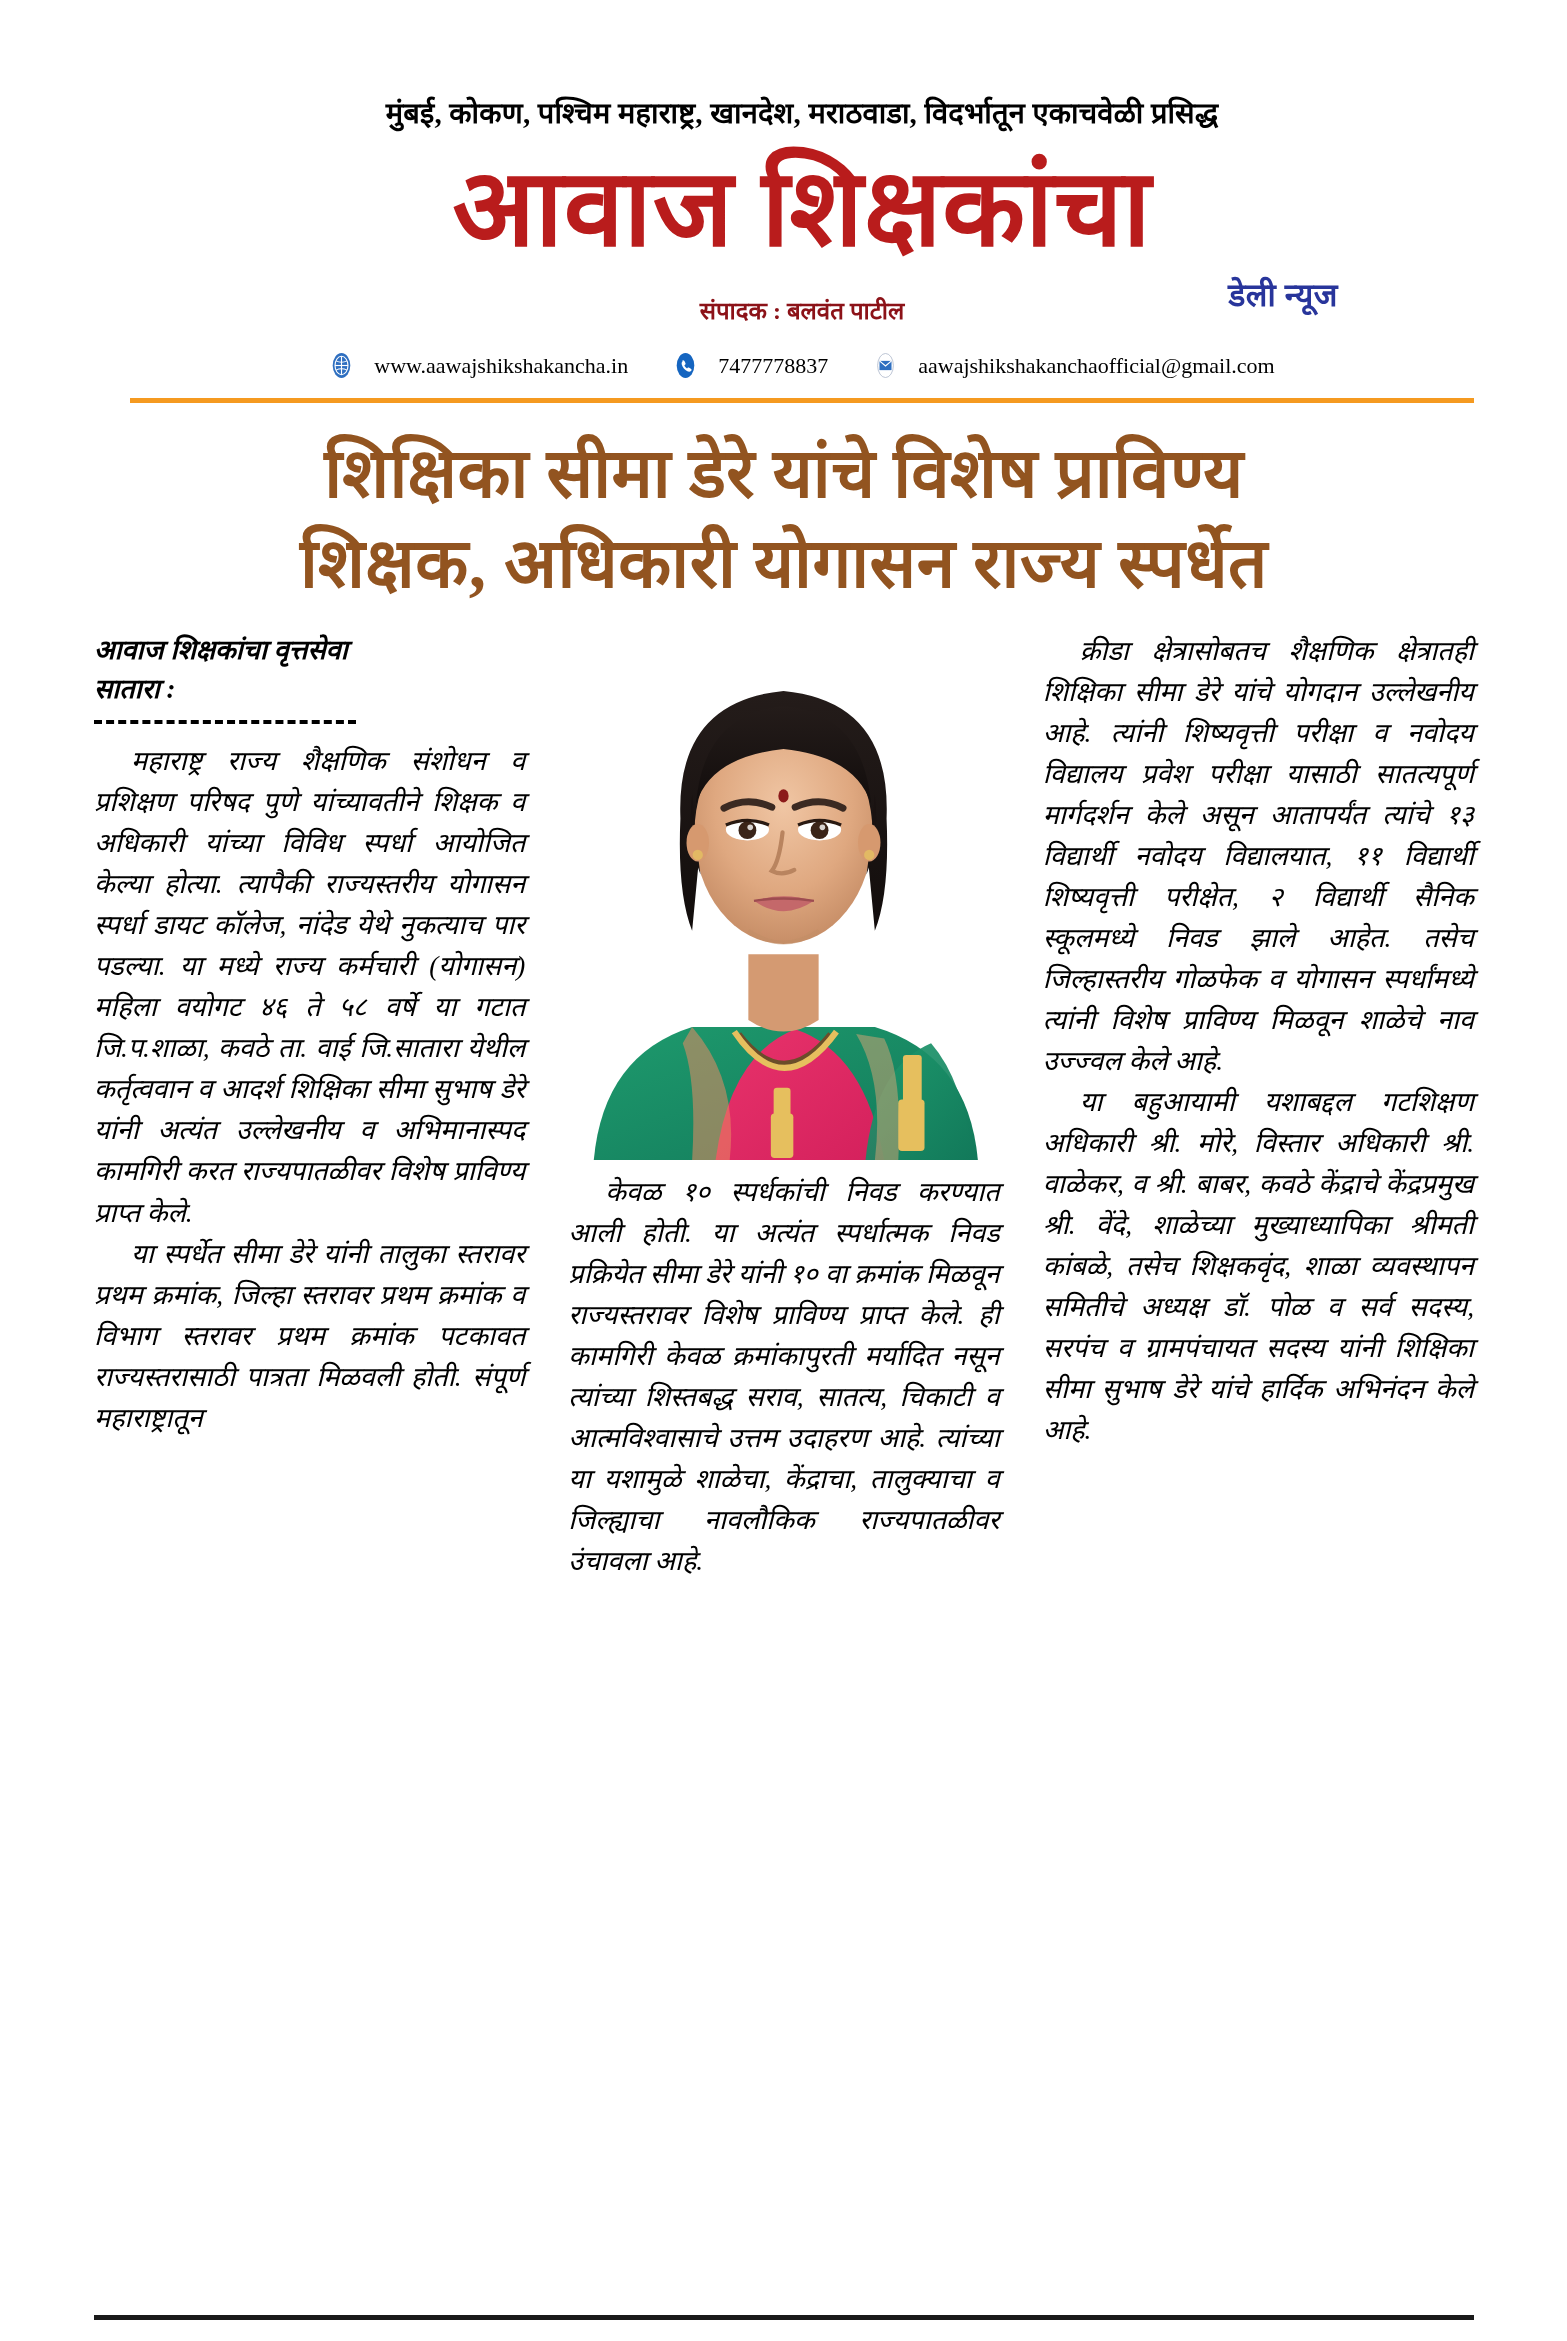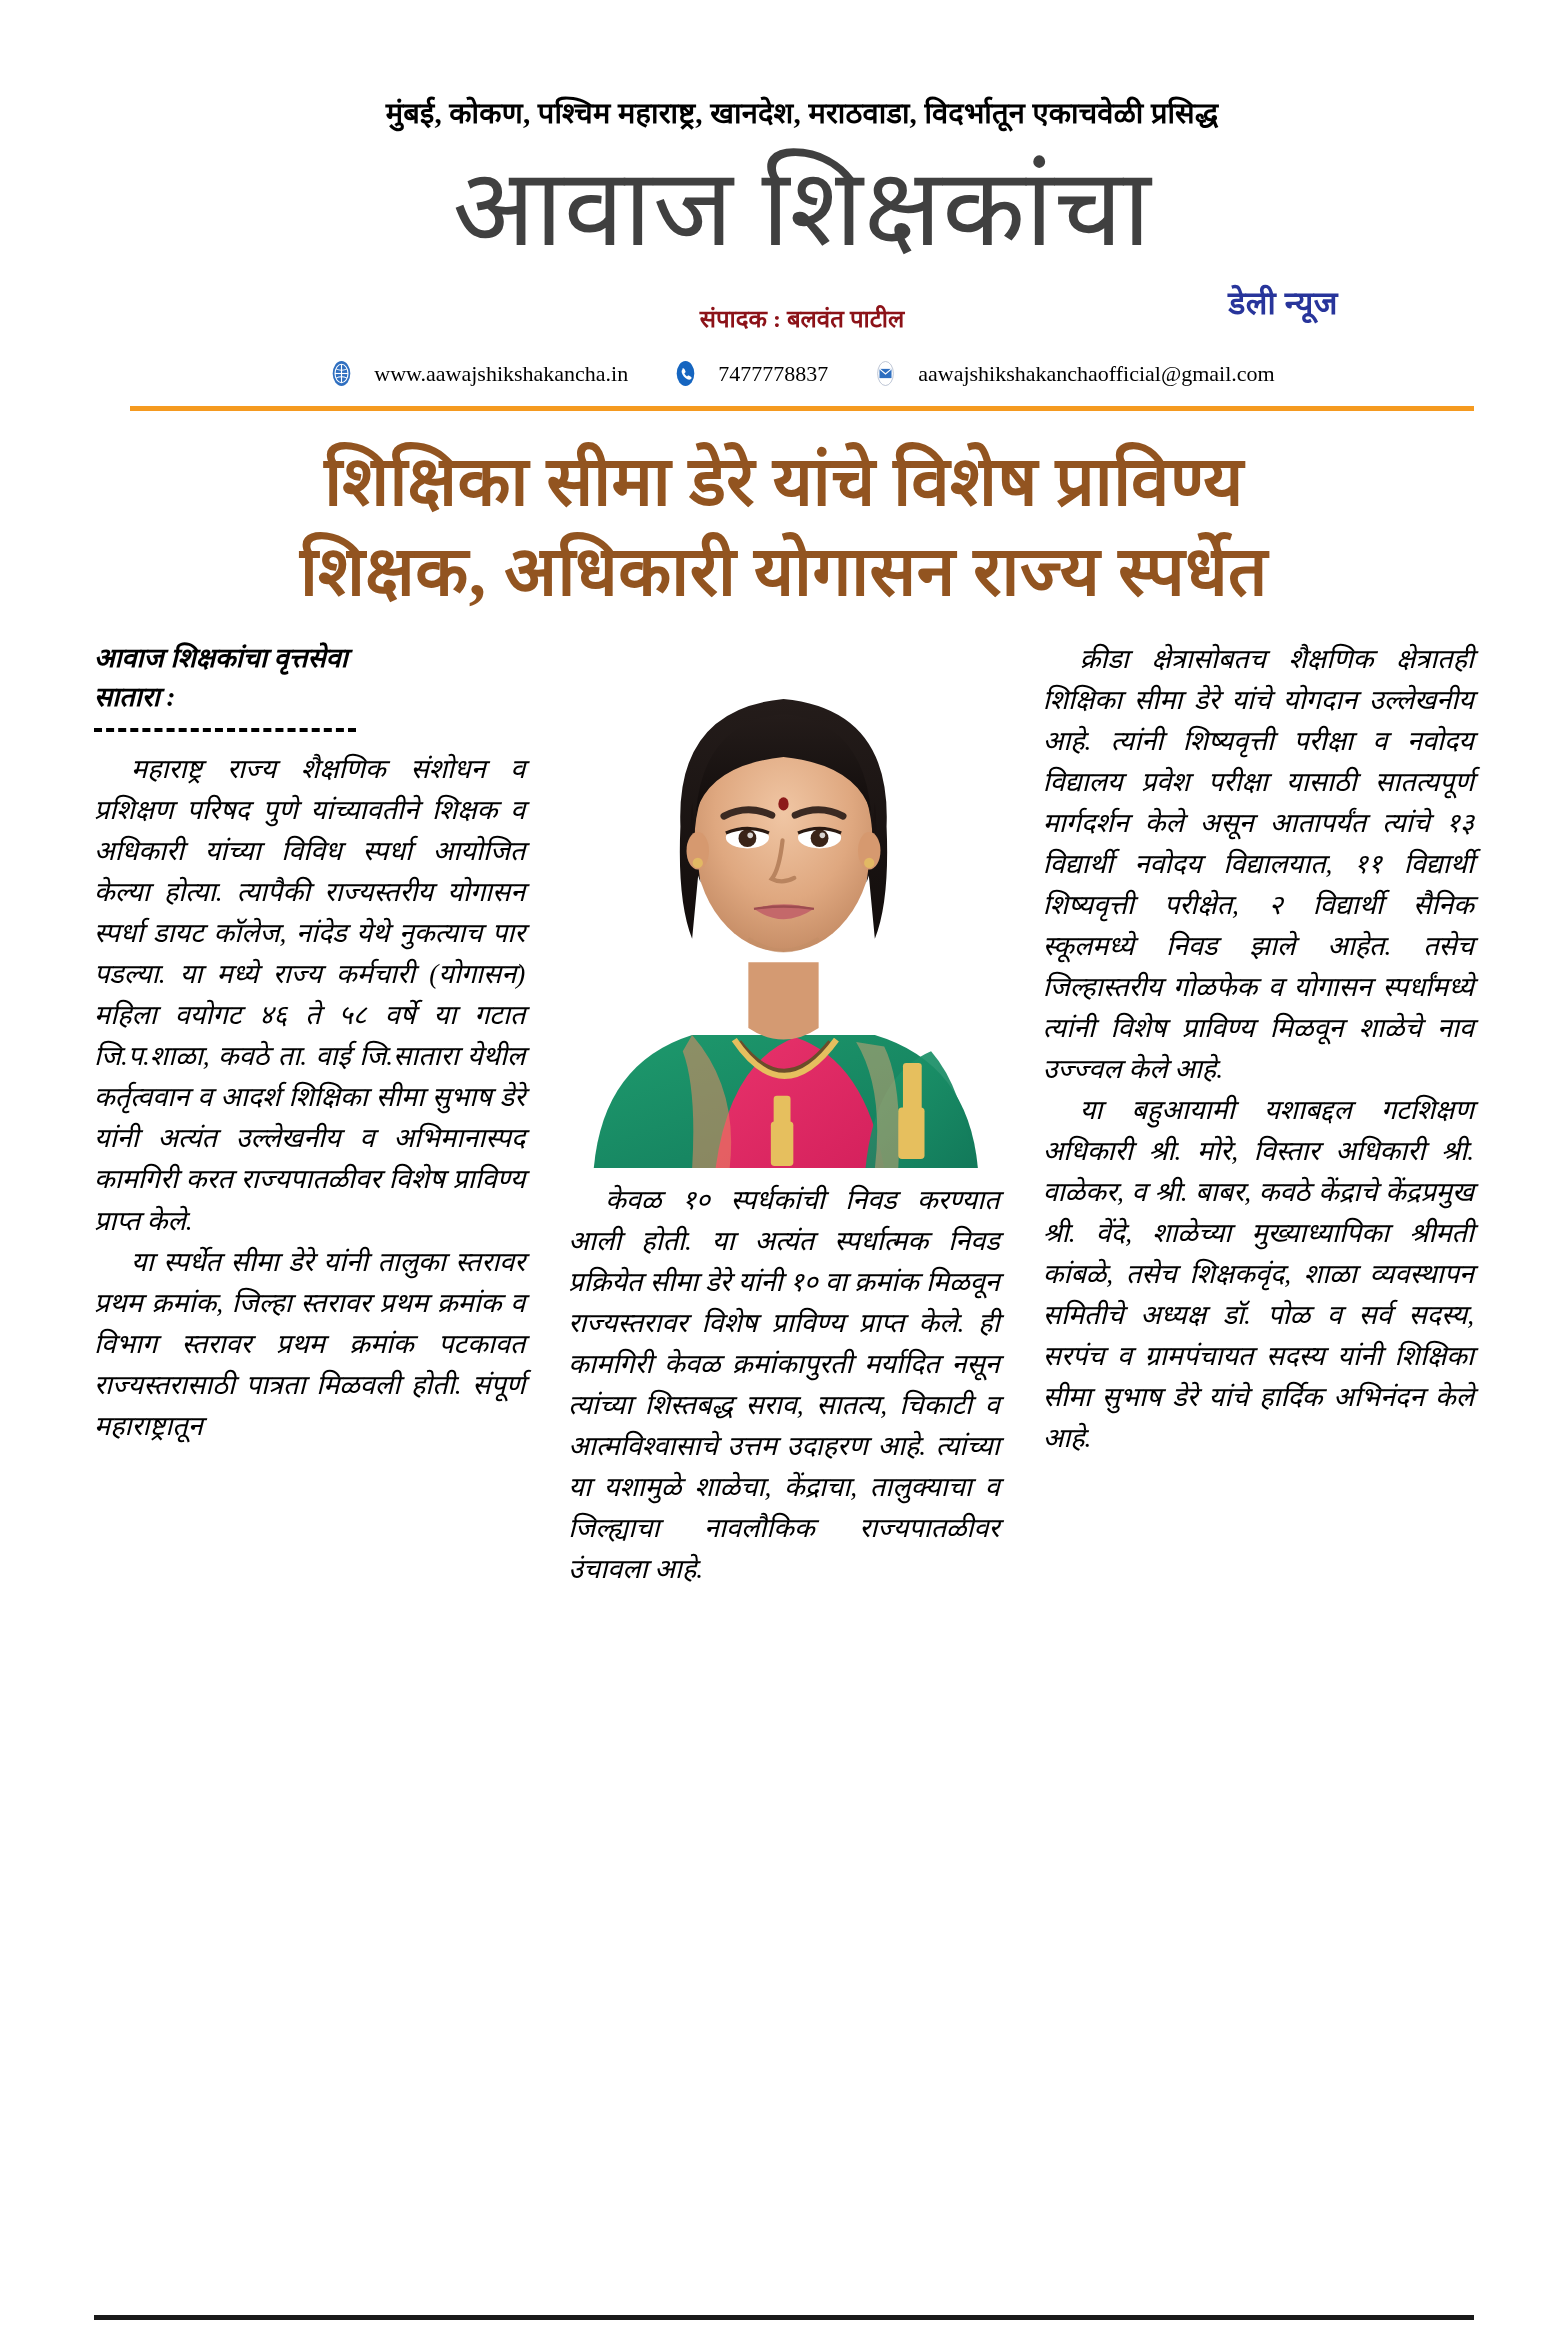--- a/index.html
+++ b/index.html
@@ -28,31 +28,31 @@
     color: #000;
     line-height: 1.1;
   }
   .logo-row {
     margin-top: 24px;
     position: relative;
     text-align: center;
   }
   .logo-title {
     font-family: "Liberation Serif", serif;
-    font-weight: normal;
+    font-weight: bold;
     font-size: 108px;
-    color: #404040;
+    color: #b91c1c;
     line-height: 1.02;
     letter-spacing: 0.9px;
     display: inline-block;
   }
   .sub-row {
     position: relative;
     height: 56px;
-    margin-top: 20px;
+    margin-top: 12px;
     text-decoration: underline;
   }
   .editor-line {
     position: absolute;
     left: 0; right: 0;
     top: 17px;
     text-align: center;
     font-weight: bold;
     font-size: 24px;
     color: #8c1218;

